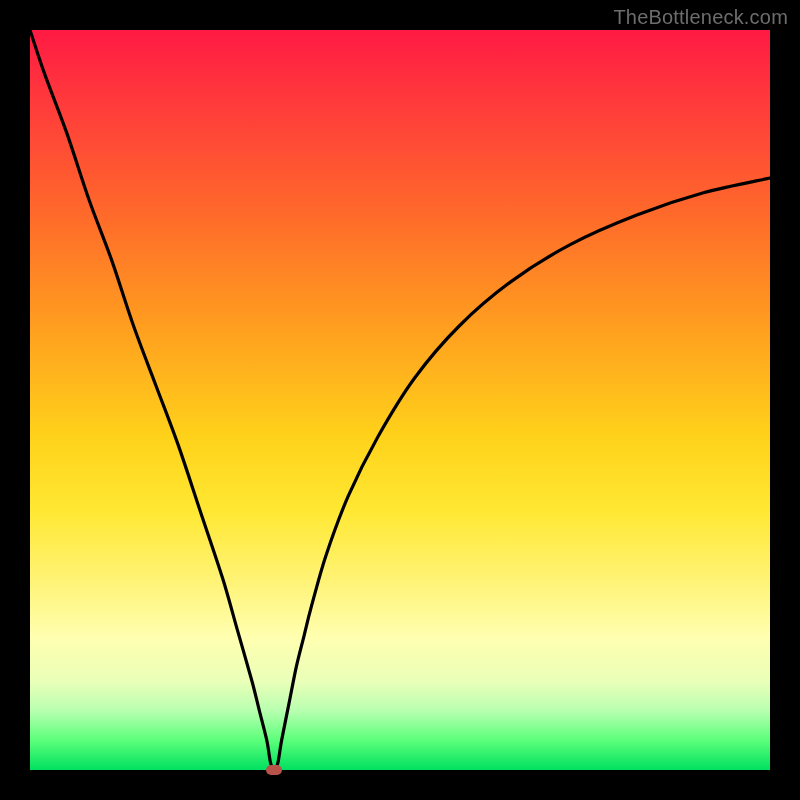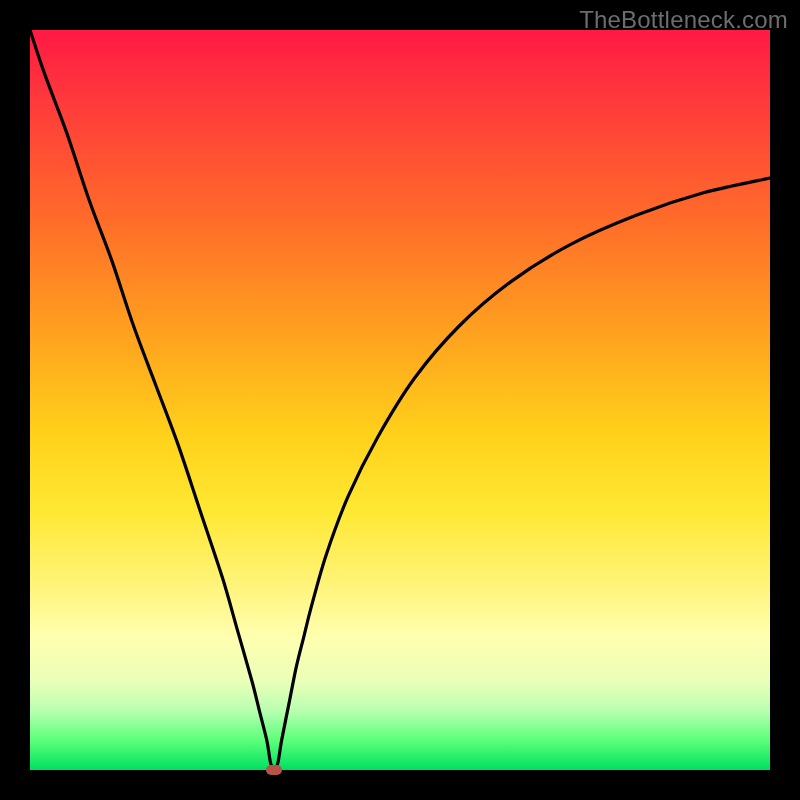--- a/index.html
+++ b/index.html
@@ -36,21 +36,21 @@
       #b8ffb0 92%,
       #5bff7a 96%,
       #00e060 100%
     );
   }
   .watermark {
     position: absolute;
     top: 6px;
     right: 12px;
     color: #6d6d6d;
-    font-size: 24px;
+    font-size: 20px;
     letter-spacing: 0.2px;
     z-index: 10;
   }
   svg.curve {
     position: absolute;
     left: 0;
     top: 0;
     width: 740px;
     height: 740px;
     overflow: visible;

